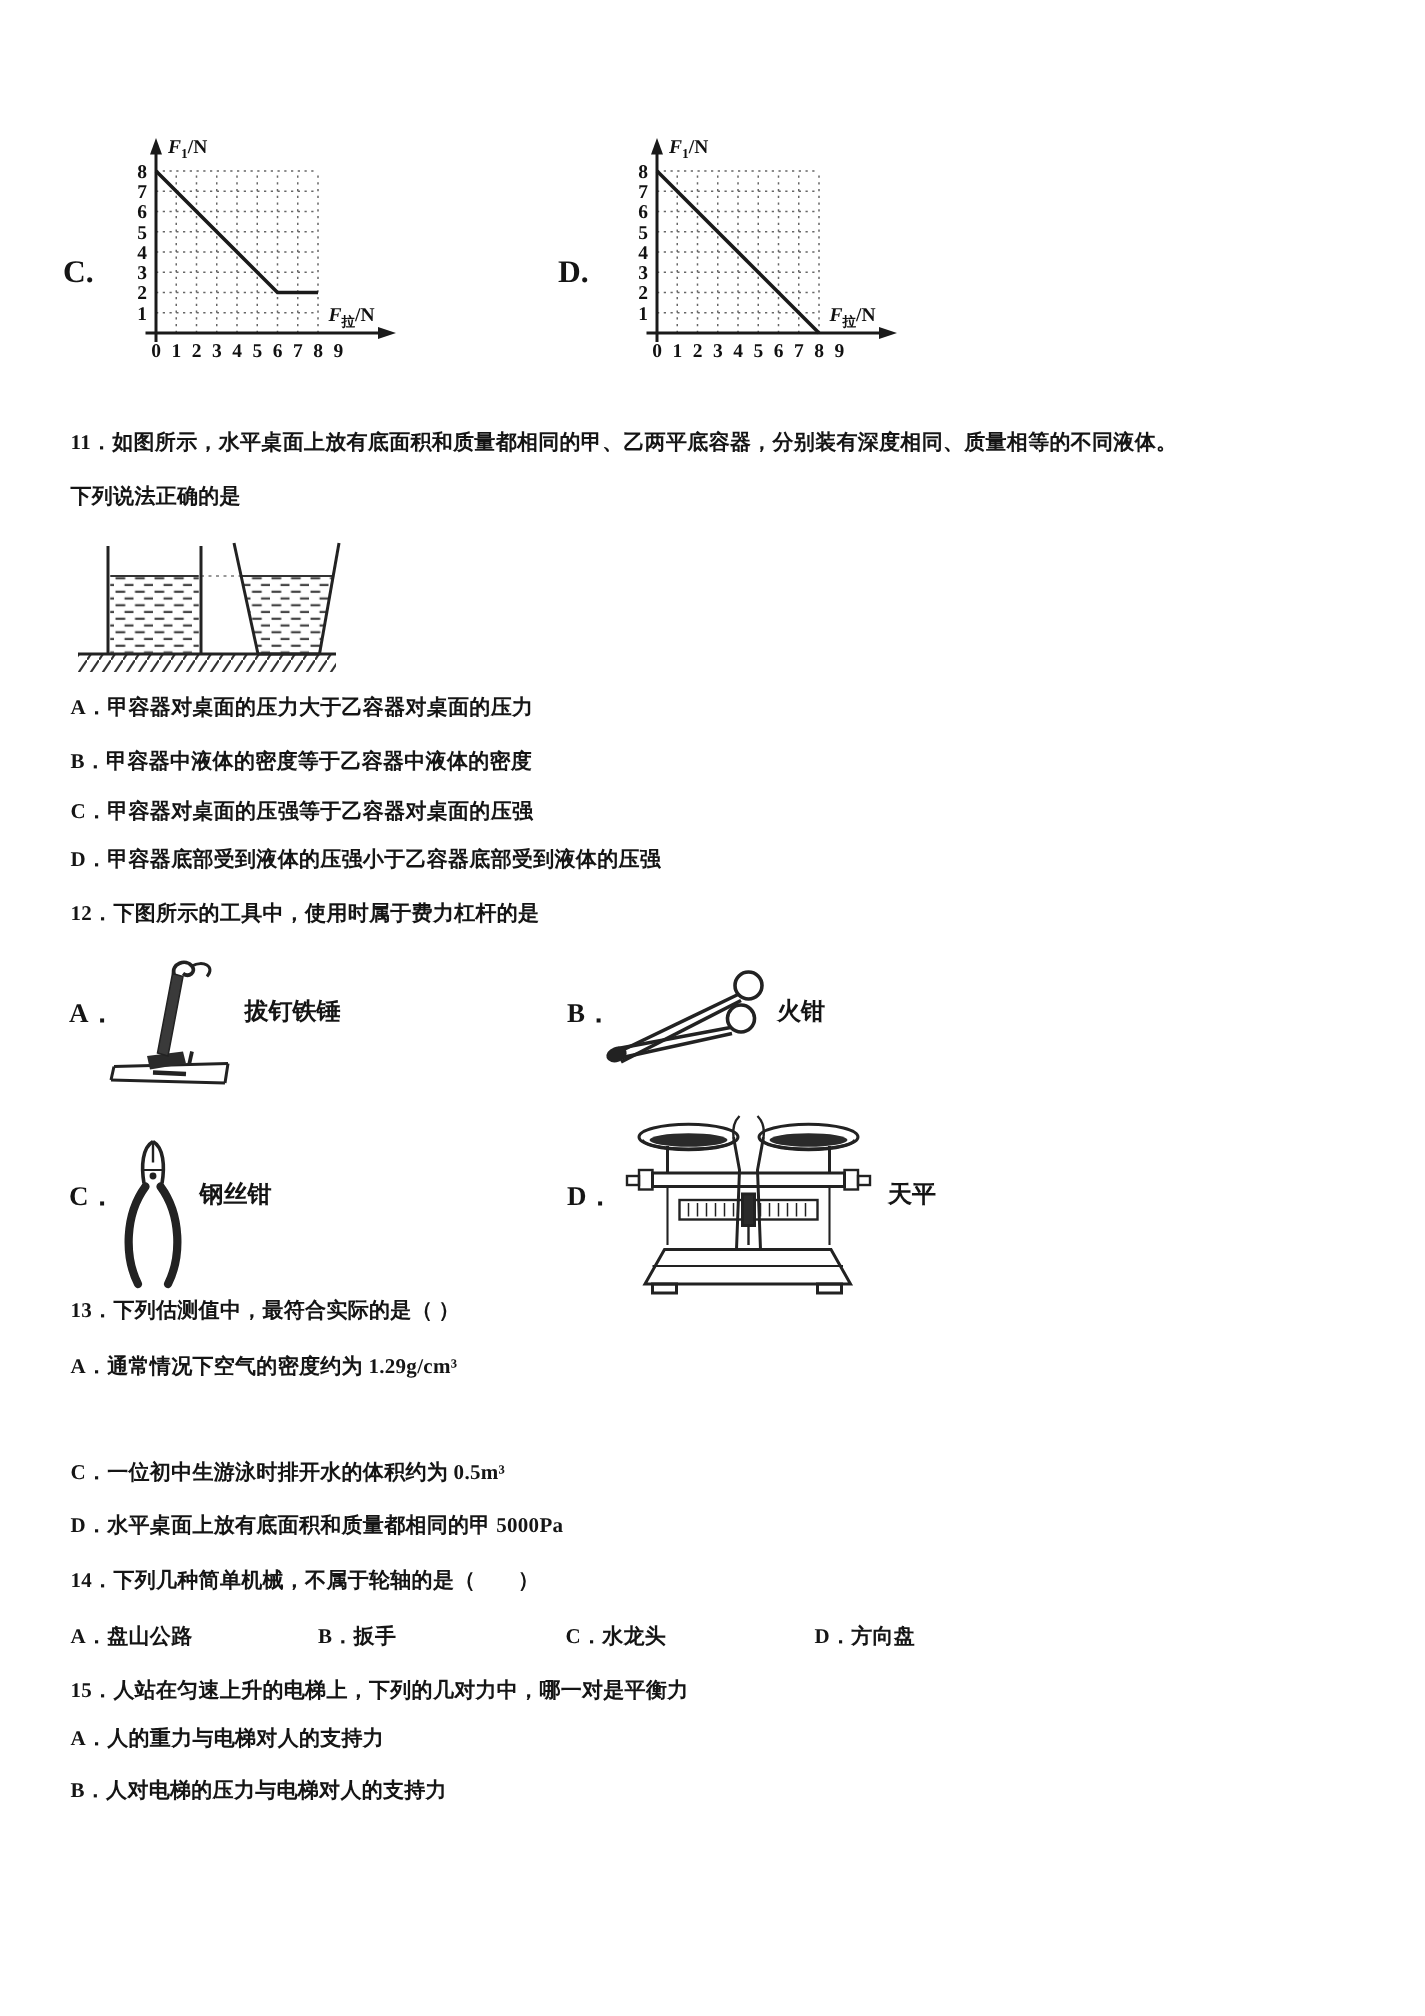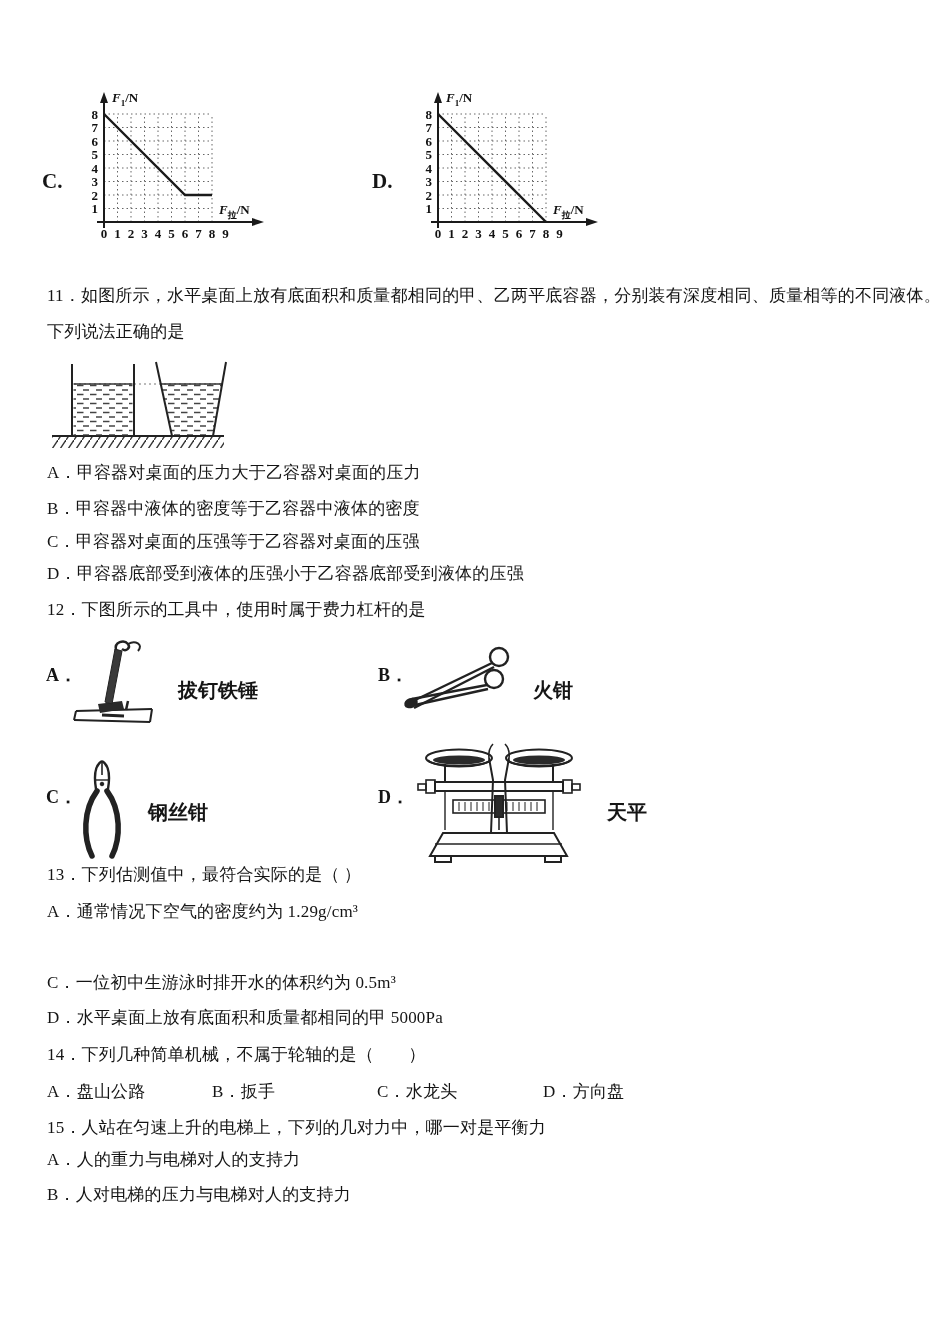--- a/index.html
+++ b/index.html
@@ -3,31 +3,31 @@
 <meta charset="utf-8">
 <style>
   html,body{margin:0;padding:0;background:#e8e8e8;}
   .page{
     position:relative;width:950px;height:1344px;margin:0 auto;
     background:#ffffff;color:#151515;
     font-family:"Liberation Serif","DejaVu Sans",serif;
     overflow:hidden;
   }
   .line{
-    position:absolute;margin:0;font-size:17px;font-weight:400;
+    position:absolute;margin:0;font-size:14px;font-weight:700;
     line-height:22px;white-space:nowrap;letter-spacing:0.2px;
   }
   .opt-letter{
     position:absolute;margin:0;font-size:21px;font-weight:700;line-height:22px;
   }
   .tool-letter{
     position:absolute;margin:0;font-size:18px;font-weight:700;line-height:22px;
   }
   .tool-label{
-    position:absolute;margin:15px;font-size:20px;font-weight:700;line-height:22px;white-space:nowrap;
+    position:absolute;margin:0;font-size:16px;font-weight:700;line-height:22px;white-space:nowrap;
   }
   svg{position:absolute;display:block;}
   svg text{font-family:"Liberation Serif","DejaVu Sans",serif;}
 </style>
 </head>
 <body>
 
 <div class="page">
 
   <p class="opt-letter" style="left:42px;top:170px">C.</p>

